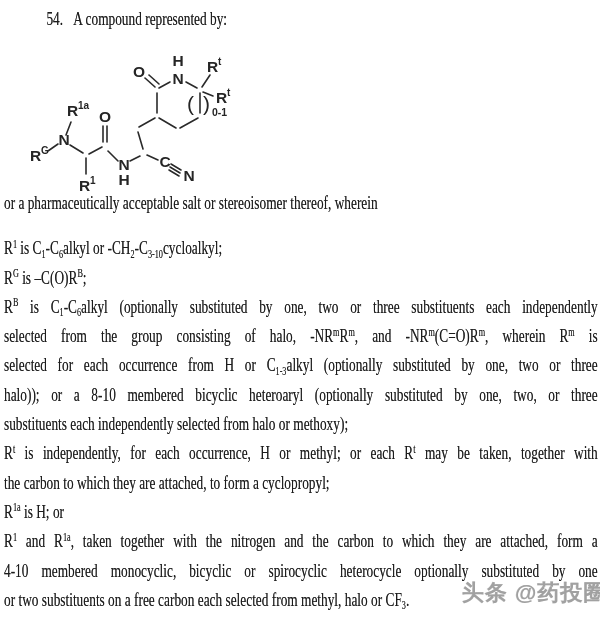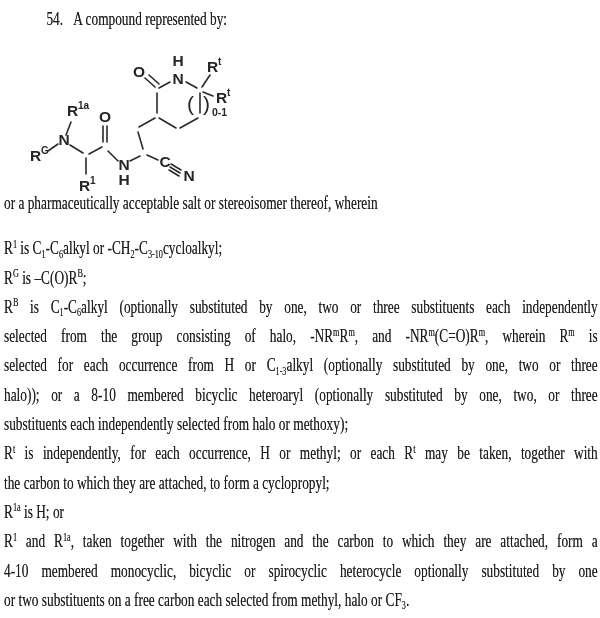--- a/index.html
+++ b/index.html
@@ -121,14 +121,15 @@
       <div class="tl j"><span>halo)); or a 8-10 membered bicyclic heteroaryl (optionally substituted by one, two, or three</span></div>
       <div class="tl"><span>substituents each independently selected from halo or methoxy);</span></div>
       <div class="tl j"><span>R</span><span class="sup">t</span><span> is independently, for each occurrence, H or methyl; or each R</span><span class="sup">t</span><span> may be taken, together with</span></div>
       <div class="tl"><span>the carbon to which they are attached, to form a cyclopropyl;</span></div>
       <div class="tl"><span>R</span><span class="sup">1a</span><span> is H; or</span></div>
       <div class="tl j"><span>R</span><span class="sup">1</span><span> and R</span><span class="sup">1a</span><span>, taken together with the nitrogen and the carbon to which they are attached, form a</span></div>
       <div class="tl j"><span>4-10 membered monocyclic, bicyclic or spirocyclic heterocycle optionally substituted by one</span></div>
       <div class="tl"><span>or two substituents on a free carbon each selected from methyl, halo or CF</span><span class="sub">3</span><span>.</span></div>
     </div>
 
+  <div class="watermark" style="color: rgb(138, 138, 138);">头条 @药投圈</div>
 
 </div>
 
 </body></html>

